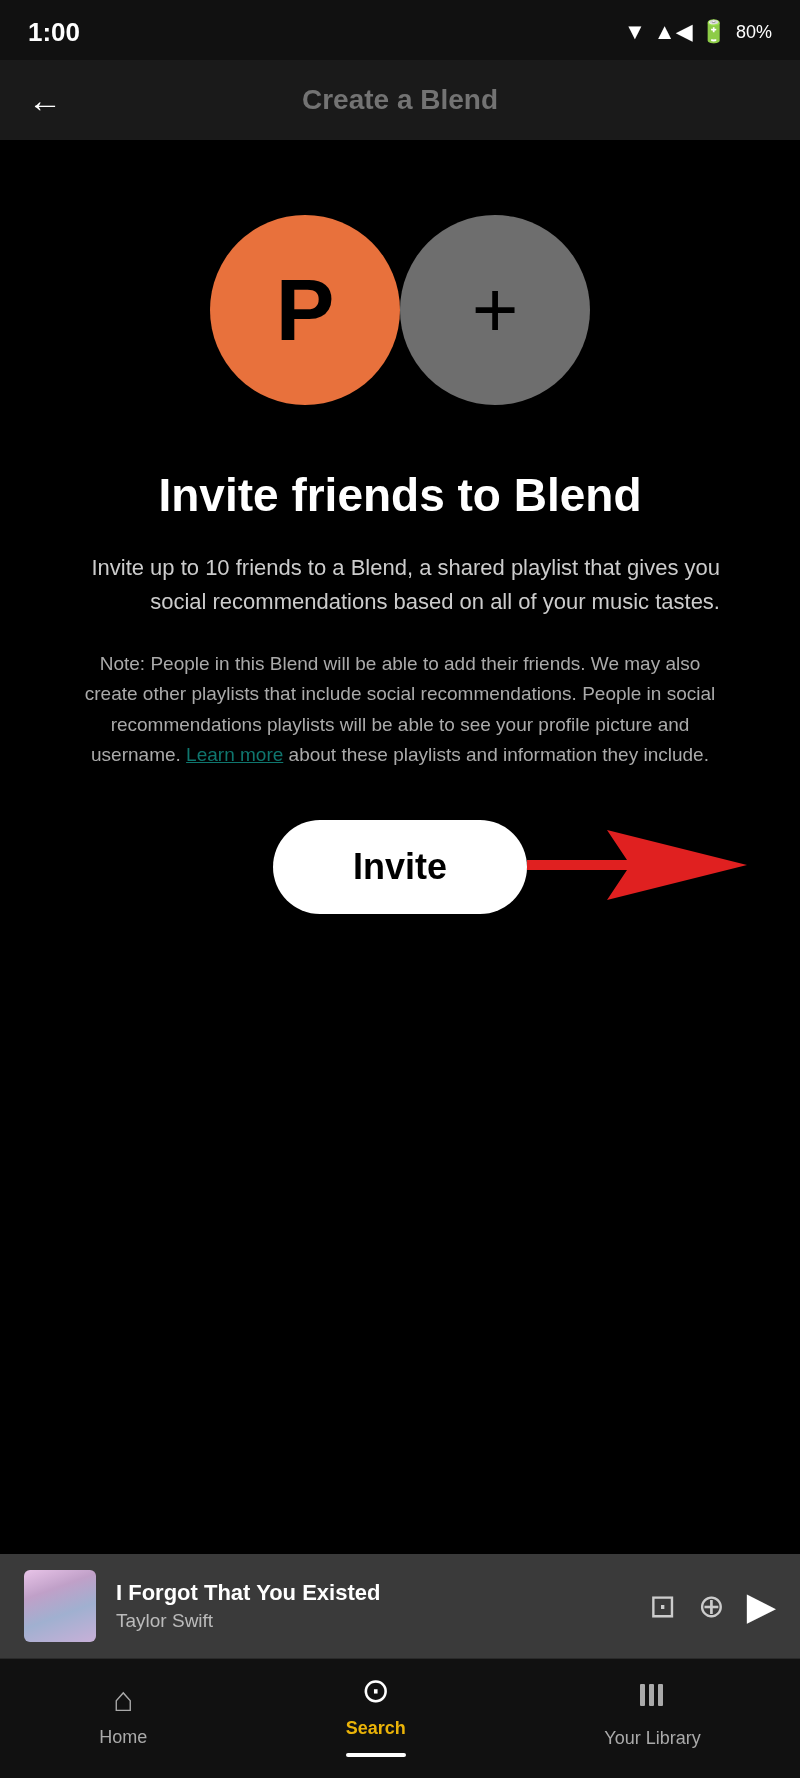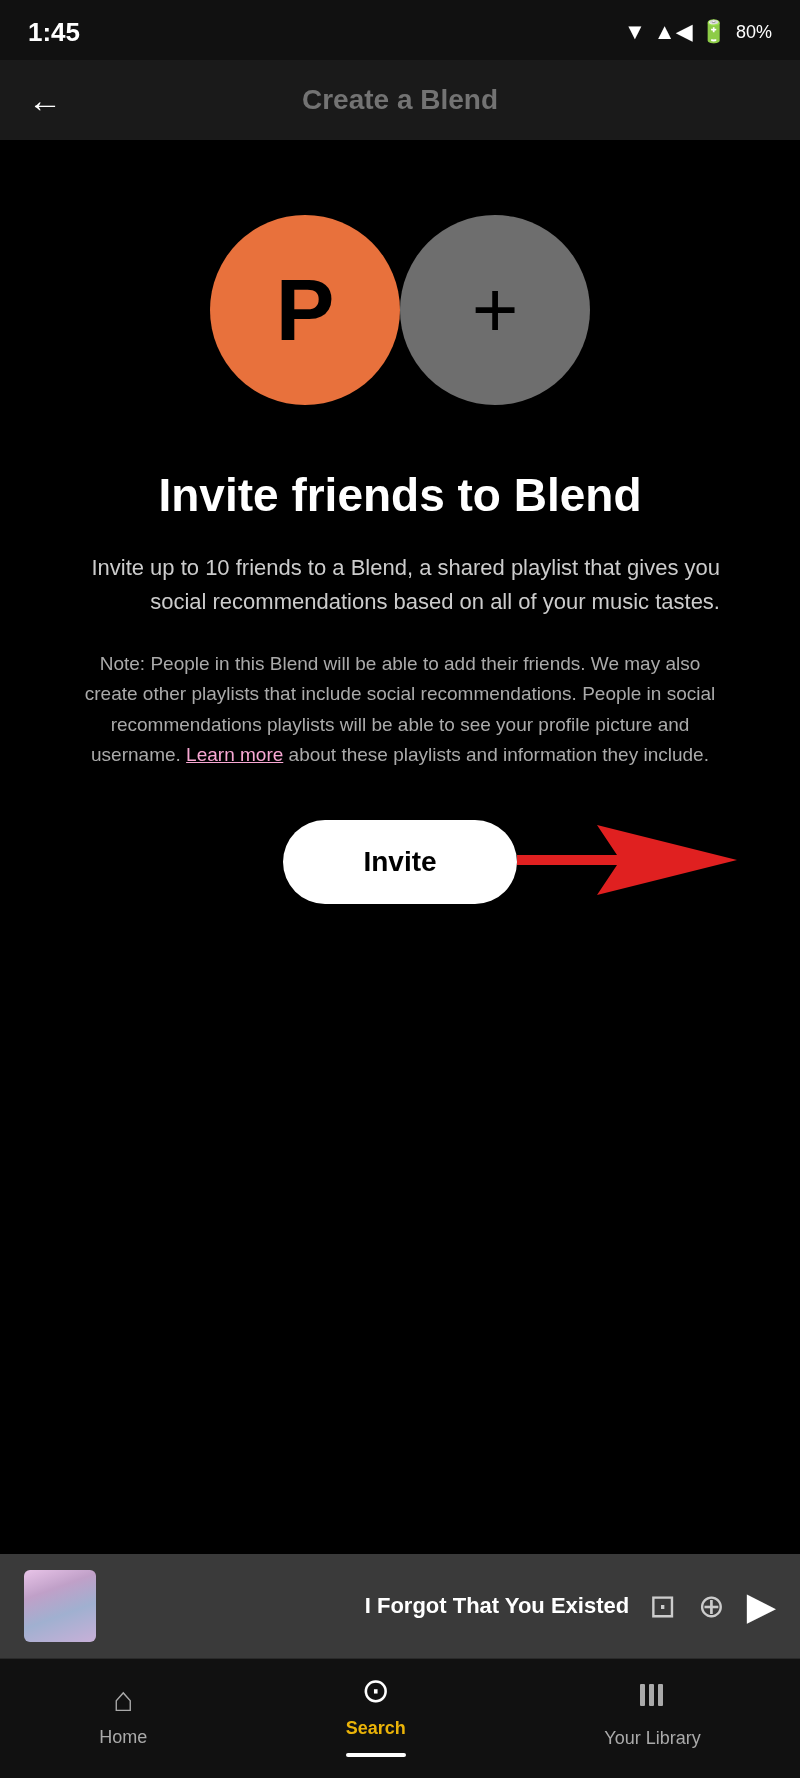--- a/index.html
+++ b/index.html
@@ -130,38 +130,38 @@
     }
     .note-text {
       font-size: 19px;
       color: #aaa;
       text-align: center;
       line-height: 1.6;
       max-width: 640px;
       margin-bottom: 50px;
     }
     .note-text a, .learn-more {
-      color: #f9a8d4;
+      color: #0f766e;
       text-decoration: underline;
     }
 
     
     .invite-button-wrap {
       position: relative;
       display: flex;
       align-items: center;
       margin-bottom: 40px;
     }
     .invite-button {
       background: #fff;
       color: #000;
       border: none;
       border-radius: 50px;
       padding: 26px 80px;
-      font-size: 28px;
+      font-size: 36px;
       font-weight: 700;
       cursor: pointer;
       position: relative;
       z-index: 2;
     }
 
     
     .arrow-container {
       position: absolute;
       left: 100%;
@@ -206,21 +206,20 @@
       flex: 1;
       min-width: 0;
     }
     .track-name {
       font-size: 22px;
       font-weight: 700;
       color: #fff;
       white-space: nowrap;
       overflow: hidden;
       text-overflow: ellipsis;
-      text-align: right;
     }
     .track-artist {
       font-size: 19px;
       color: #bbb;
       margin-top: 4px;
     }
     .player-controls {
       display: flex;
       align-items: center;
       gap: 22px;
@@ -277,21 +276,21 @@
       height: 4px;
       background: #fff;
       border-radius: 2px;
       margin-top: 6px;
     }
   </style>
 </head>
 <body>
 
 <div class="status-bar">
-  <span class="status-time">1:45</span>
+  <span class="status-time">1:00</span>
   <div class="status-icons">
     <span>▼</span>
     <span>▲◀</span>
     <span>🔋</span>
     <span class="battery-text">80%</span>
   </div>
 </div>
 
 <div class="nav-bar">
   <span class="nav-back">←</span>
@@ -330,20 +329,21 @@
   </div>
 
 </div>
 
 <div class="now-playing">
   <div class="album-art">
     <div class="album-art-inner"></div>
   </div>
   <div class="track-info">
     <div class="track-name">I Forgot That You Existed</div>
+    <div class="track-artist">Taylor Swift</div>
   </div>
   <div class="player-controls">
     <span class="player-icon">⊡</span>
     <span class="player-icon">⊕</span>
     <span class="player-icon play-btn">▶</span>
   </div>
 </div>
 
 <div class="bottom-nav">
   <div class="nav-item">

